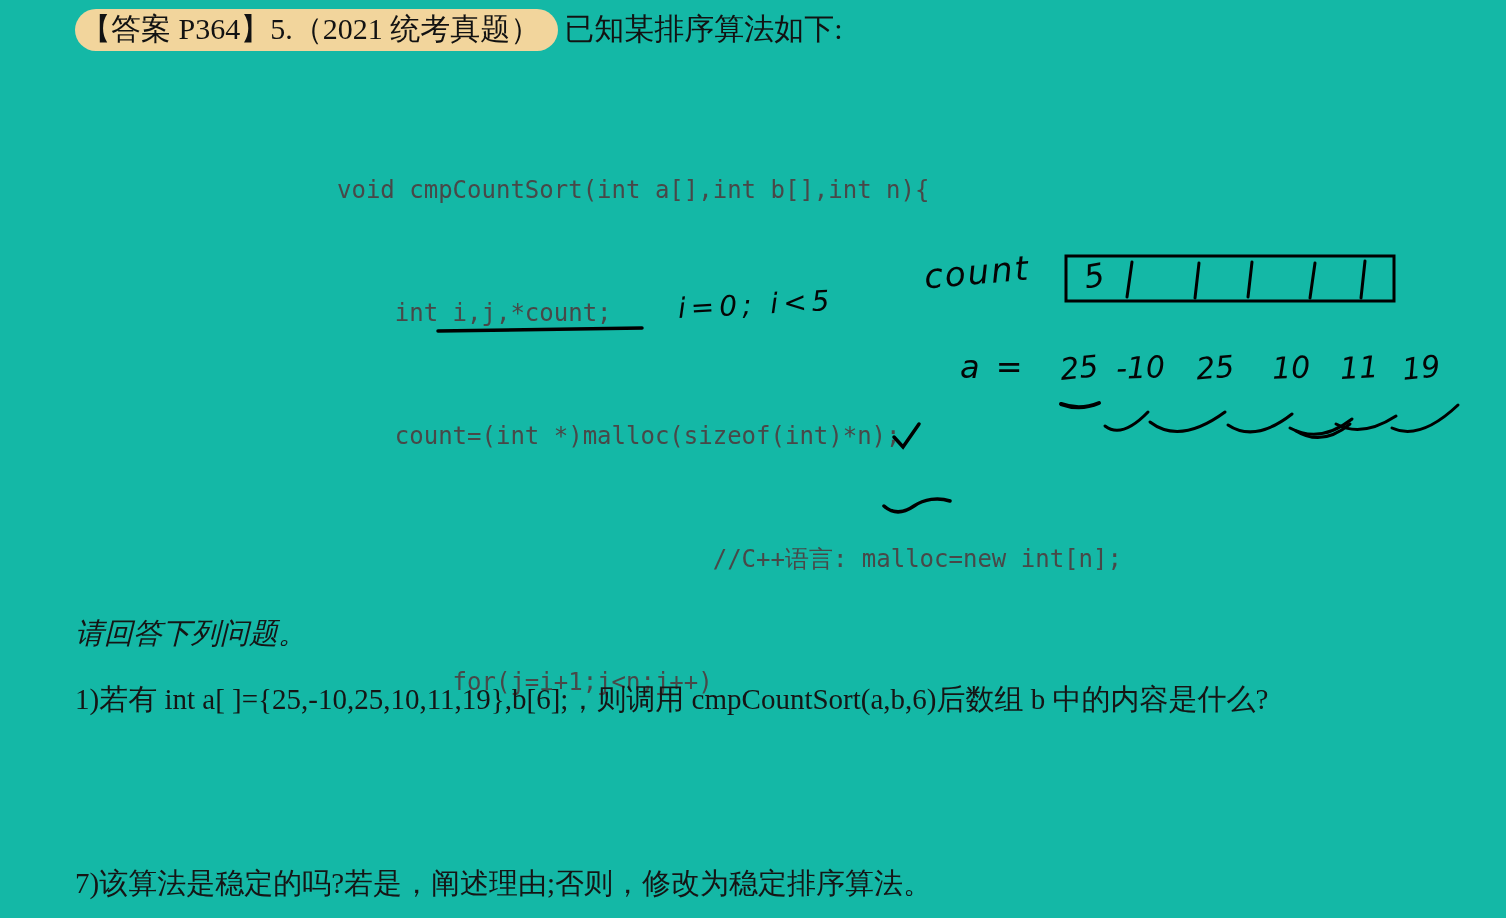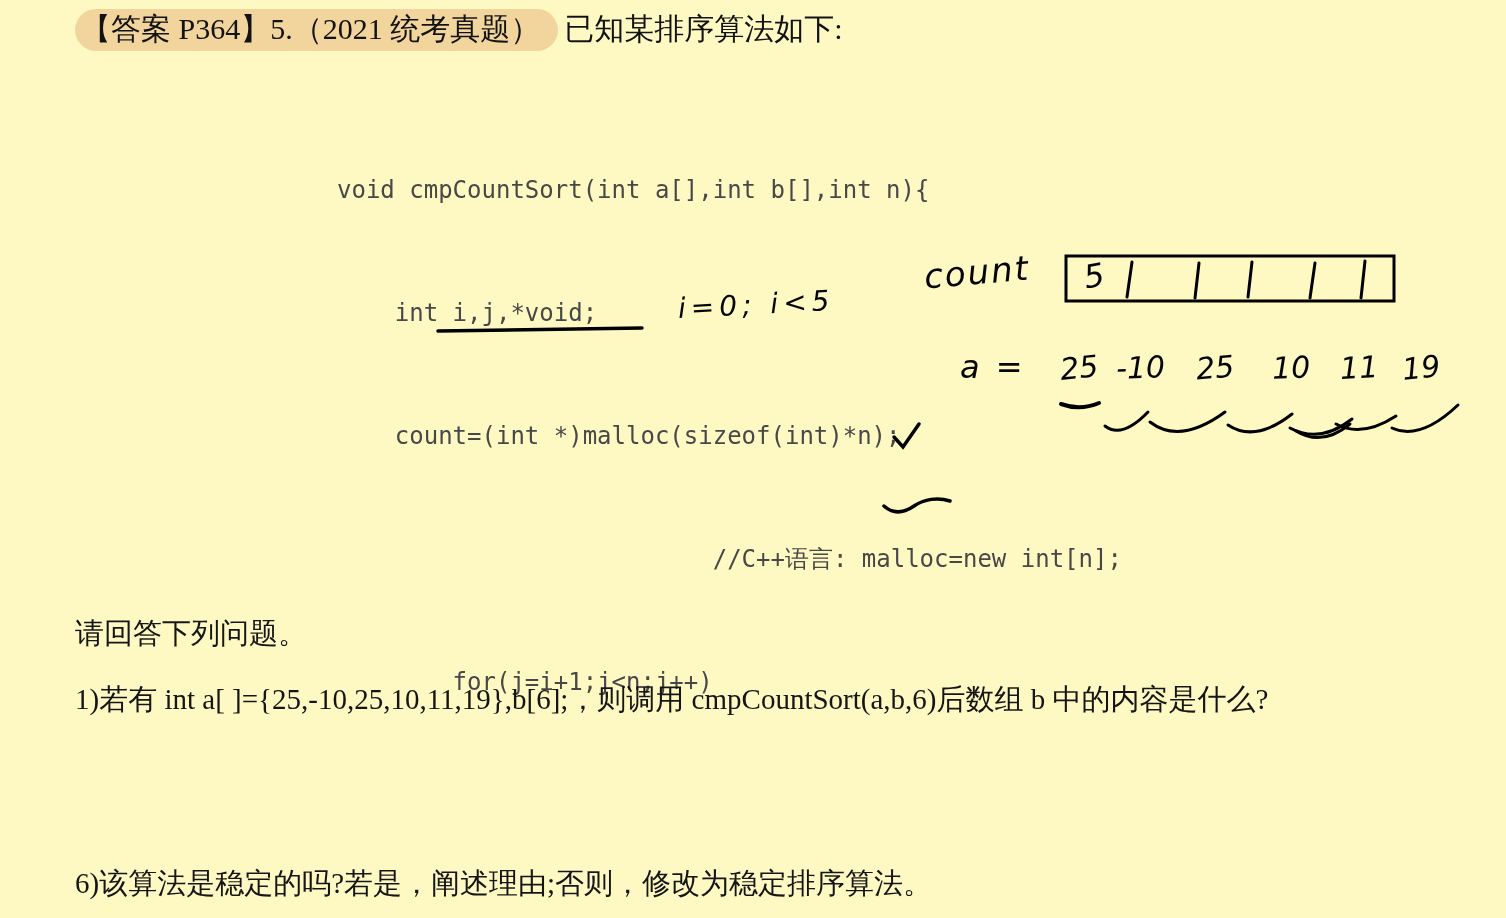--- a/index.html
+++ b/index.html
@@ -1,17 +1,17 @@
 <!DOCTYPE html>
 <html><head>
 <meta charset="utf-8">
 <style>
   html,body { margin:0; padding:0; background:#ffffff; }
   .page {
-    position:relative; width:1506px; height:918px; background:#fef9c3;
+    position:relative; width:1506px; height:918px; background:#14b8a6;
     font-family:"Liberation Serif", serif; color:#161616; overflow:hidden;
   }
   
   .title-row {
     position:absolute; left:75px; top:6px; font-size:30px; line-height:46px;
     white-space:nowrap; color:#121212;
   }
   .title-highlight {
     background:#f2d59c; border-radius:24px; padding:3px 18px 6px 6px;
   }
@@ -35,37 +35,37 @@
   .n0 { left:1060px; transform:rotate(-6deg); }
   .n1 { left:1116px; transform:rotate(-2deg); }
   .n2 { left:1196px; transform:rotate(-5deg); }
   .n3 { left:1272px; transform:rotate(-2deg); }
   .n4 { left:1340px; transform:rotate(-3deg); }
   .n5 { left:1402px; transform:rotate(-6deg); }
   
   .strokes { position:absolute; left:0; top:0; pointer-events:none; }
   
   .para { position:absolute; left:75px; font-size:29px; line-height:50px; color:#151515; }
-  .p-intro { top:608px; }
+  .p-intro { top:608px;font-style:italic; }
   .p-q1    { top:674px; width:1412px; }
   .p-q2    { top:792px; width:1412px; }
   .p-q3    { top:858px; width:1412px; }
 </style>
 </head>
 <body>
 
 <div class="page">
 
   <div class="title-row">
     <span class="title-highlight">【答案 P364】5.（2021 统考真题）</span><span class="title-rest">已知某排序算法如下:</span>
   </div>
 
   <div class="code">
     <div>void cmpCountSort(int a[],int b[],int n){</div>
-    <div>    int i,j,*void;</div>
+    <div>    int i,j,*count;</div>
     <div>    count=(int *)malloc(sizeof(int)*n);</div>
     <div>                          //C++语言: malloc=new int[n];</div>
     <div>        for(j=i+1;j&lt;n;j++)</div>
     
     
     
     
     
   </div>
 
@@ -104,15 +104,15 @@
       <path d="M1296,431 Q1322,447 1350,424"></path>
       <path d="M1336,424 Q1362,438 1396,416"></path>
       <path d="M1392,428 Q1420,441 1458,405"></path>
 
       <path d="M884,506 C894,515 904,513 914,506 C924,499 938,497 950,501" stroke-width="3.5"></path>
     </g>
   </svg>
 
   <div class="para p-intro">请回答下列问题。</div>
   <div class="para p-q1">1)若有 int a[ ]={25,-10,25,10,11,19},b[6];，则调用 cmpCountSort(a,b,6)后数组 b 中的内容是什么?</div>
-  <div class="para p-q3">6)该算法是稳定的吗?若是，阐述理由;否则，修改为稳定排序算法。</div>
+  <div class="para p-q3">7)该算法是稳定的吗?若是，阐述理由;否则，修改为稳定排序算法。</div>
 
 </div>
 
 </body></html>

